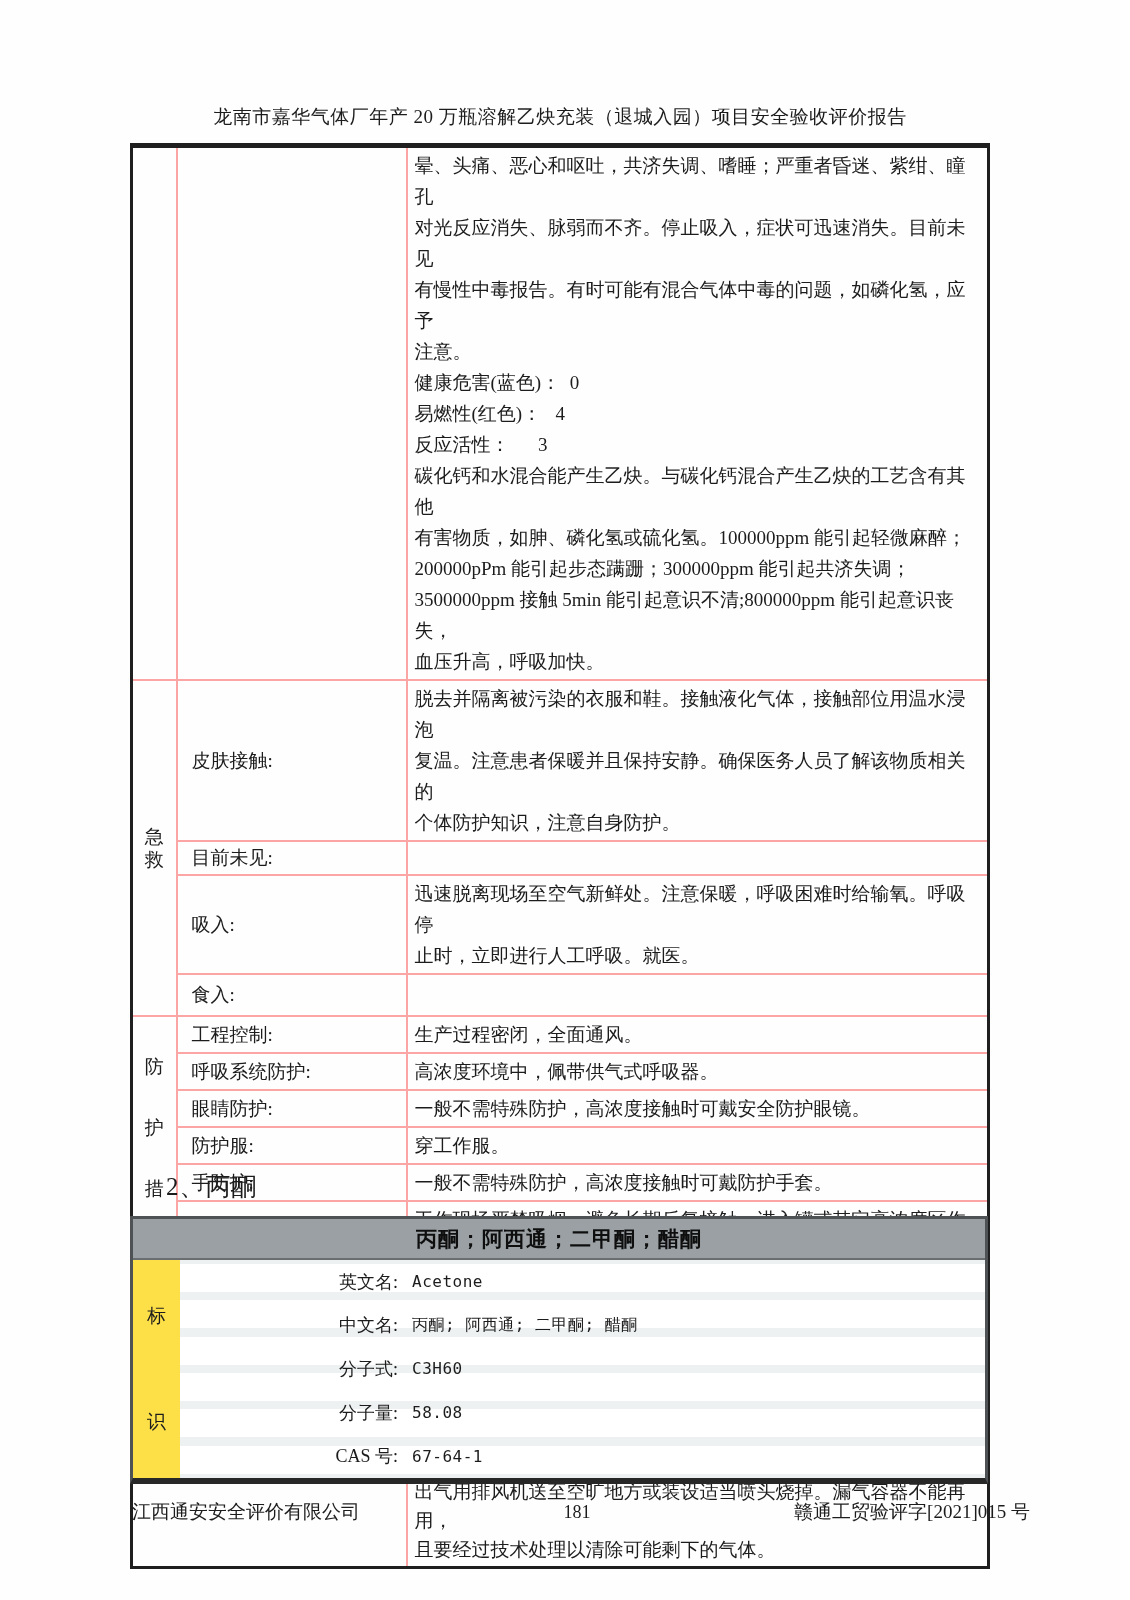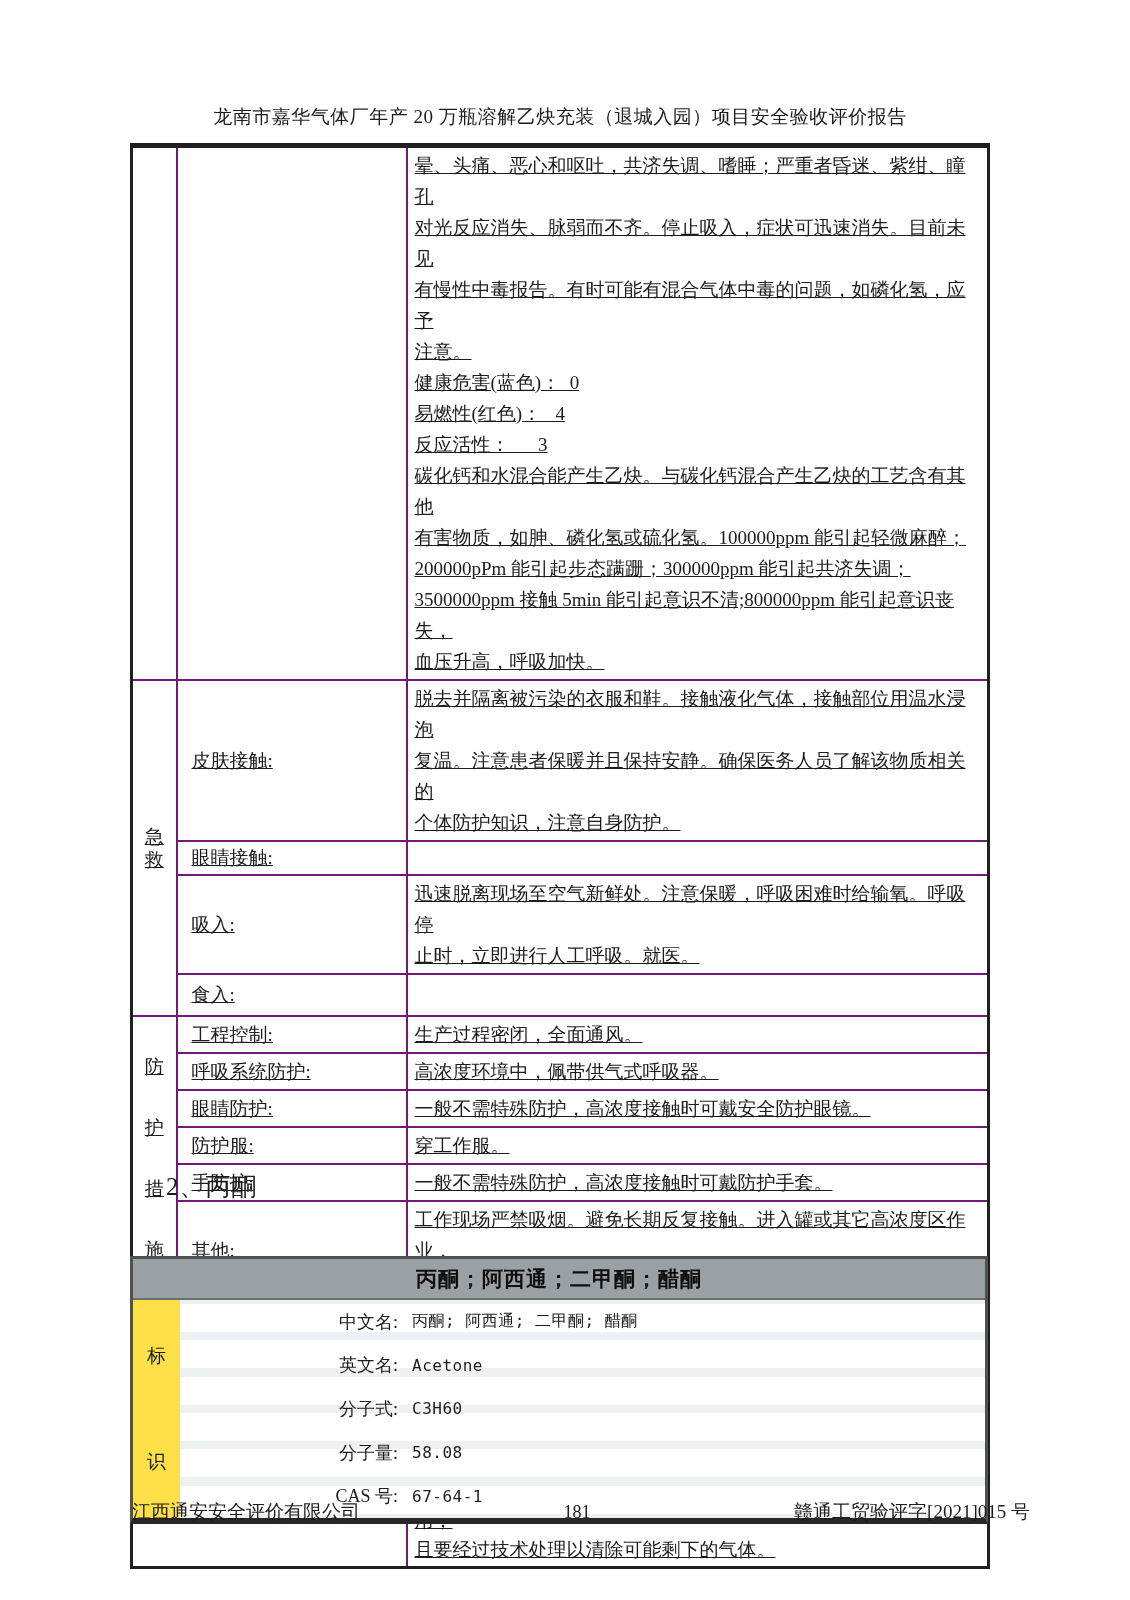--- a/index.html
+++ b/index.html
@@ -16,43 +16,43 @@
     font-size:19px;letter-spacing:.5px;white-space:nowrap;
   }
 
   
   table.hazard{
     position:absolute;top:143px;left:130px;width:860px;
     border-collapse:collapse;table-layout:fixed;
     border:3px solid #1f1f1f;border-top-width:5px;
   }
   table.hazard td{
-    border:2px solid #701a75;vertical-align:middle;
-    font-size:19px;padding:2px 6px;text-decoration:underline;
+    border:2px solid #fca5a5;vertical-align:middle;
+    font-size:19px;padding:2px 6px;
   }
   table.hazard td.cont{
     line-height:31px;white-space:pre-wrap;padding:2px 6px 2px 7px;
     vertical-align:middle;
   }
   table.hazard td.cont.tight{line-height:29px;}
   table.hazard td.lab{padding-left:14px;}
   table.hazard td.vcat{text-align:center;padding:0;}
   .vtext{
     display:block;width:1.15em;margin:0 auto;word-break:break-all;
     text-align:center;font-size:19px;
   }
   .v-aid{line-height:23px;}
   .v-prot{line-height:61px;}
 
   
   .sec-title{position:absolute;left:166px;top:1170px;font-size:25px;letter-spacing:1px;}
 
   
   .acetone{
-    position:absolute;left:130px;top:1256px;width:858px;background:#fff;
+    position:absolute;left:130px;top:1216px;width:858px;background:#fff;
     border:3px solid #4e5254;border-bottom:6px solid #272727;box-sizing:border-box;
   }
   .at-header{
     background:#9aa0a3;color:#0e0e0e;text-align:center;
     font-family:"Liberation Sans","DejaVu Sans",sans-serif;font-weight:bold;
     font-size:21px;letter-spacing:1px;padding:6px 0 5px;
     border-bottom:2px solid #6a6e70;
   }
   .at-body{display:flex;height:218px;}
   .at-strip{
@@ -112,21 +112,21 @@
     <tr style="height:96px">
       <td class="vcat" rowspan="4">
         <span class="vtext v-aid">急救</span>
       </td>
       <td class="lab">皮肤接触:</td>
       <td class="cont">脱去并隔离被污染的衣服和鞋。接触液化气体，接触部位用温水浸泡
 复温。注意患者保暖并且保持安静。确保医务人员了解该物质相关的
 个体防护知识，注意自身防护。</td>
     </tr>
     <tr style="height:34px">
-      <td class="lab">眼睛接触:</td>
+      <td class="lab">目前未见:</td>
       <td class="cont"></td>
     </tr>
     <tr style="height:65px">
       <td class="lab">吸入:</td>
       <td class="cont">迅速脱离现场至空气新鲜处。注意保暖，呼吸困难时给输氧。呼吸停
 止时，立即进行人工呼吸。就医。</td>
     </tr>
     <tr style="height:42px">
       <td class="lab">食入:</td>
       <td class="cont"></td>
@@ -173,26 +173,26 @@
   <div class="sec-title">2、丙酮</div>
 
   <div class="acetone">
     <div class="at-header">丙酮；阿西通；二甲酮；醋酮</div>
     <div class="at-body">
       <div class="at-strip">
         <span class="vtext v-cat2">标识</span>
       </div>
       <div class="at-rows">
         <div class="at-row">
+          <span class="at-label">英文名:</span>
+          <span class="at-value">Acetone</span>
+        </div>
+        <div class="at-row">
           <span class="at-label">中文名:</span>
           <span class="at-value">丙酮; 阿西通; 二甲酮; 醋酮</span>
-        </div>
-        <div class="at-row">
-          <span class="at-label">英文名:</span>
-          <span class="at-value">Acetone</span>
         </div>
         <div class="at-row">
           <span class="at-label">分子式:</span>
           <span class="at-value">C3H60</span>
         </div>
         <div class="at-row">
           <span class="at-label">分子量:</span>
           <span class="at-value">58.08</span>
         </div>
         <div class="at-row">

